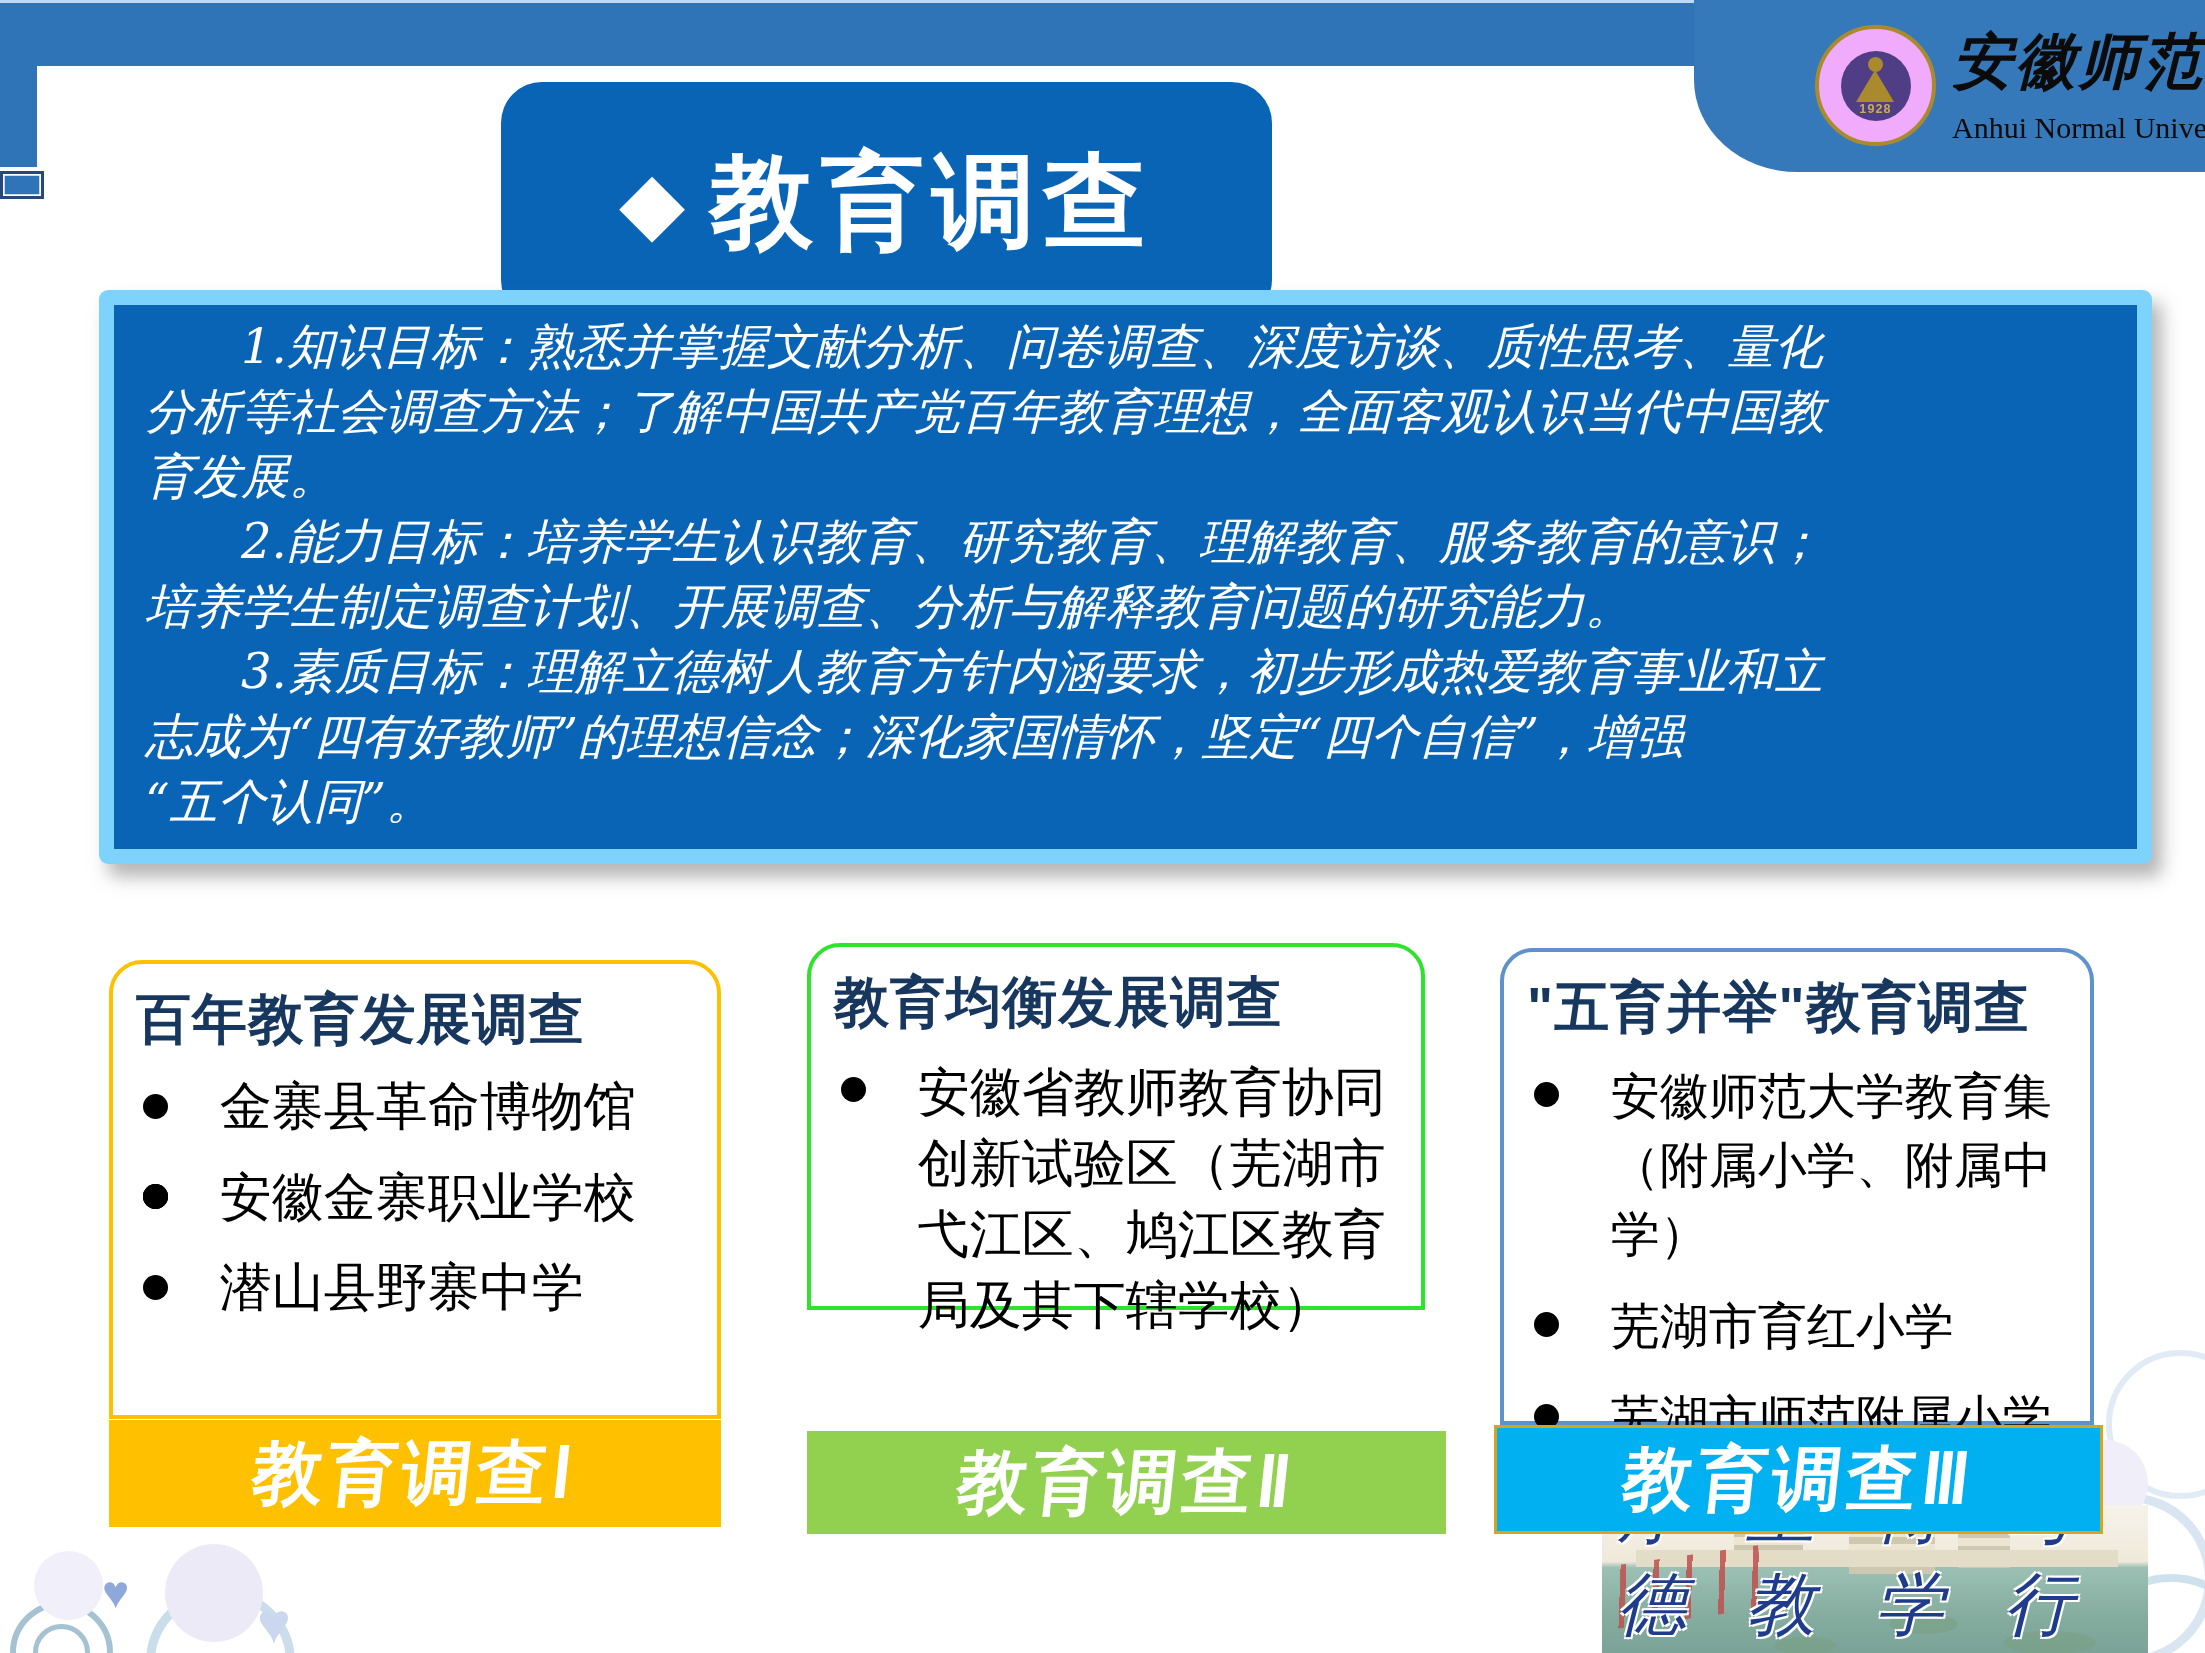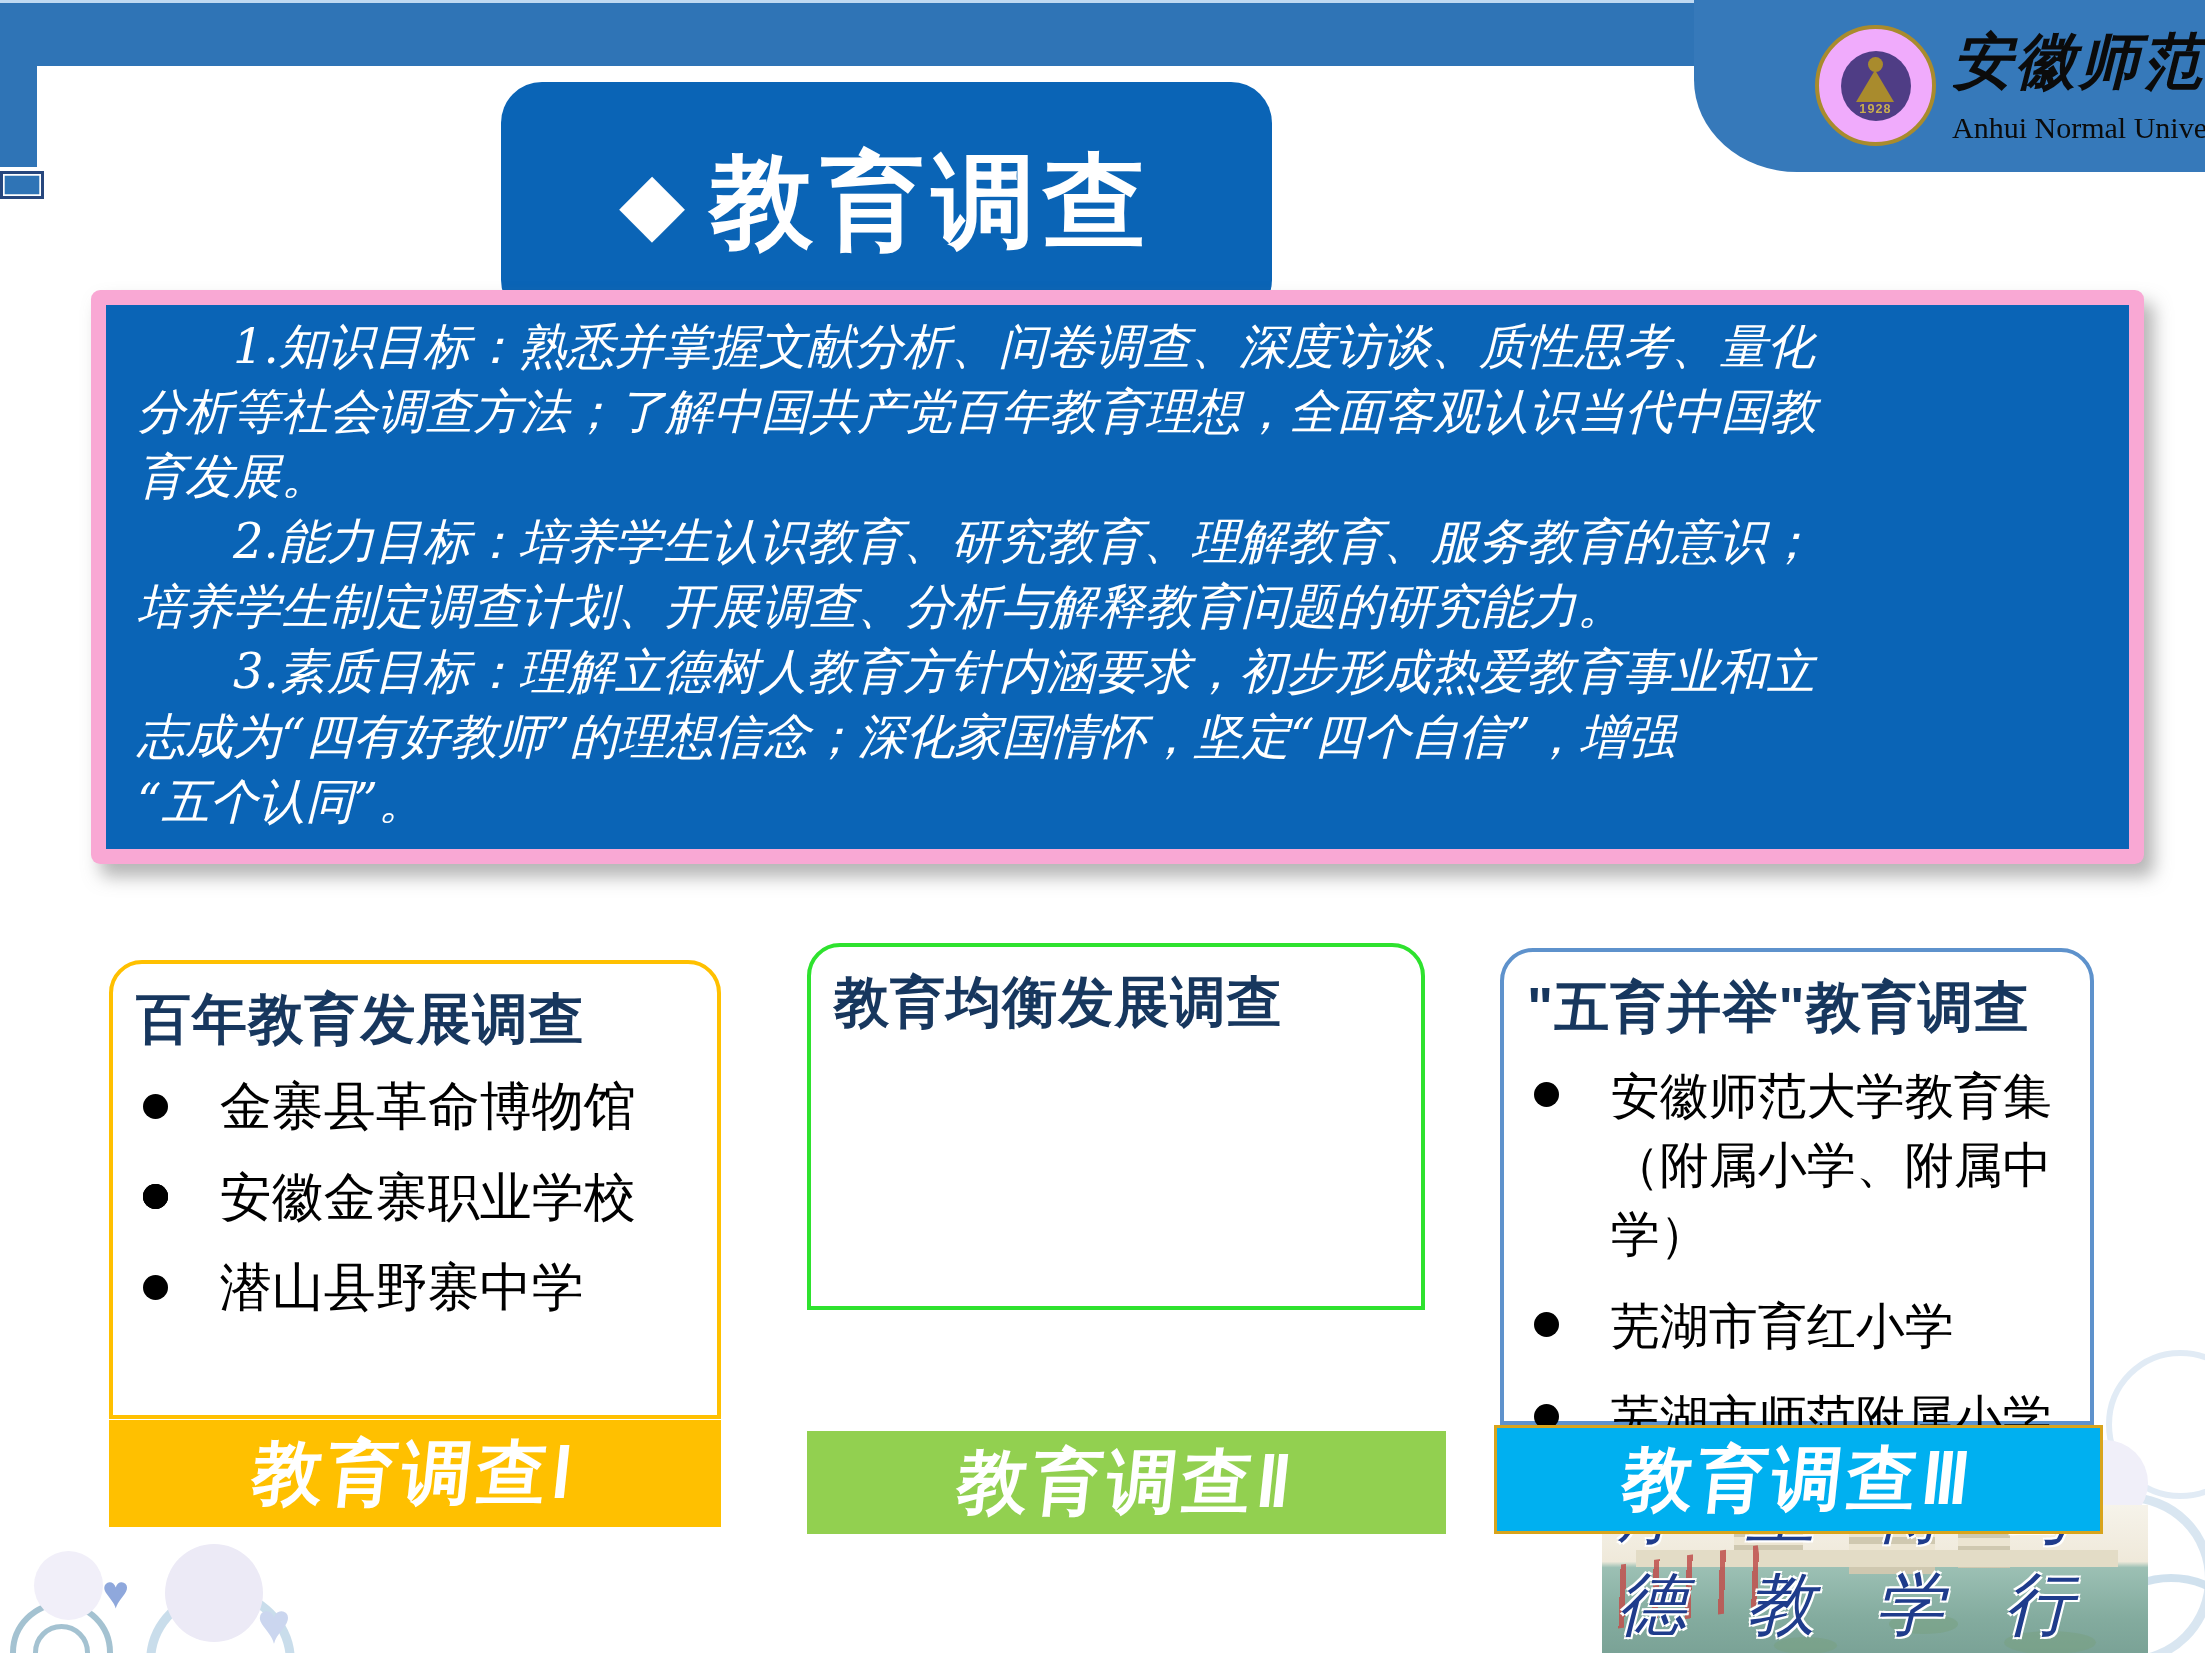--- a/index.html
+++ b/index.html
@@ -36,21 +36,21 @@
   .uni-en{font-family:"Liberation Serif",serif;font-size:30px;color:#0b0b0b;
     margin-top:8px;white-space:nowrap;}
 
   
   .title-pill{left:501px;top:82px;width:771px;height:239px;background:#0A64B6;
     border-radius:41px;display:flex;align-items:center;justify-content:center;gap:25px;}
   .title-diamond{color:#ffffff;font-size:86px;line-height:1;}
   .title-text{color:#ffffff;font-size:103px;font-weight:bold;letter-spacing:8px;line-height:1;text-align:right;}
 
   
-  .obj-frame{left:91px;top:290px;width:2053px;height:574px;background:#f9a8d4;
+  .obj-frame{left:99px;top:290px;width:2053px;height:574px;background:#7dd3fc;
     border-radius:9.2px;box-shadow:9.2px 12.6px 17px rgba(110,110,110,.5);}
   .obj-box{position:absolute;left:15px;top:15px;right:15px;bottom:15px;background:#0A64B6;
     padding:9.2px 31px;box-sizing:border-box;}
   .obj-line{color:#ffffff;font-family:"DejaVu Serif",serif;font-style:italic;
     font-size:48px;line-height:65px;white-space:nowrap;}
 
   
   .card{background:#ffffff;border-style:solid;border-color:var(--border);
     border-radius:33px 33px 0 0;box-sizing:border-box;padding:16px 20.7px;}
   .card-title{font-weight:bold;font-size:55px;color:#17375E;letter-spacing:1.1px;
@@ -159,20 +159,23 @@
     <li><span class="bullet"></span><span>安徽金寨职业学校</span></li>
     <li><span class="bullet"></span><span>潜山县野寨中学</span></li>
   </ul>
 </div>
 <div id="footer1" class="abs card-footer" style="--border: #FFC000; --footer-bg: #FFC000;">
   <span class="footer-label">教育调查Ⅰ</span>
 </div>
 
 <div id="card2" class="abs card" style="--border: #2EE22E; --footer-bg: #92D050;">
   <div class="card-title">教育均衡发展调查</div>
+  <ul>
+    <li><span class="bullet"></span><span>安徽省教师教育协同创新试验区（芜湖市弋江区、鸠江区教育局及其下辖学校）</span></li>
+  </ul>
 </div>
 <div id="footer2" class="abs card-footer" style="--border: #2EE22E; --footer-bg: #92D050;">
   <span class="footer-label">教育调查Ⅱ</span>
 </div>
 
 <div id="card3" class="abs card" style="--border: #5E92CC; --footer-bg: #00B0F0; --footer-border: 3.4px; --footer-border-color: #D8A41C;">
   <div class="card-title">"五育并举"教育调查</div>
   <ul>
     <li><span class="bullet"></span><span>安徽师范大学教育集（附属小学、附属中学）</span></li>
     <li><span class="bullet"></span><span>芜湖市育红小学</span></li>

